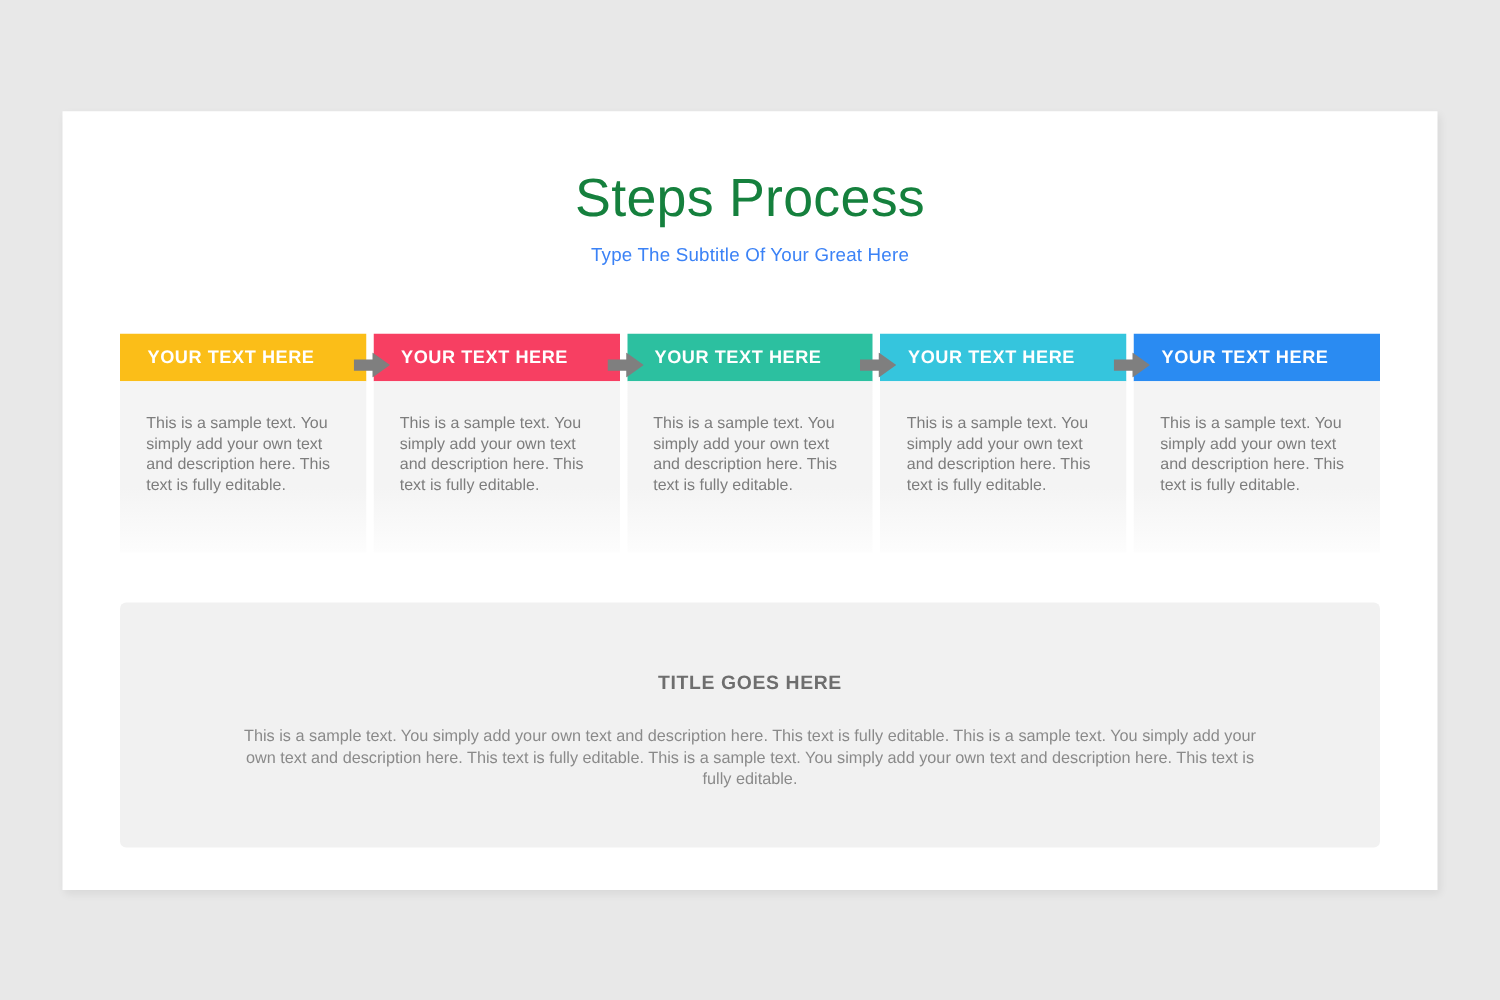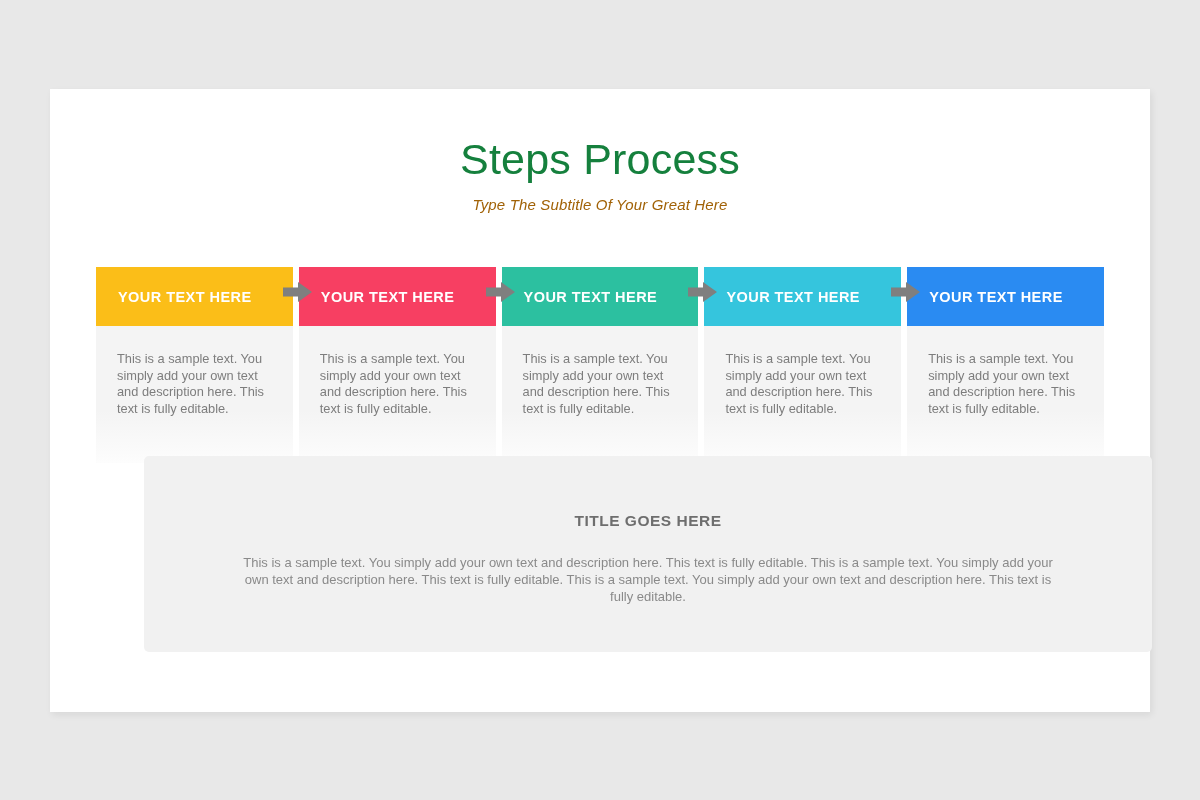--- a/index.html
+++ b/index.html
@@ -42,41 +42,40 @@
     font-weight: 400;
     color: #15803d;
     letter-spacing: 0.2px;
     line-height: 1.05;
   }
   #page-subtitle {
     margin: 0;
     padding-top: 14px;
     font-size: 15px;
     font-weight: 400;
-    color: #a16207;
+    color: #3b82f6;
     letter-spacing: 0.15px;
-    font-style: italic;
   }
 
   
   #steps-row {
     position: absolute;
     left: 46px;
     top: 178px;
     width: 1008px;
     display: flex;
     gap: 6px;
   }
   .step-card {
     position: relative;
     flex: 1 1 0;
     min-width: 0;
   }
   .step-header {
-    height: 59px;
+    height: 38px;
     display: flex;
     align-items: center;
     padding-left: 22px;
     box-sizing: border-box;
   }
   .step-header-label {
     color: #ffffff;
     font-size: 14.5px;
     font-weight: bold;
     letter-spacing: 0.45px;
@@ -103,29 +102,28 @@
     width: 29px;
     height: 20px;
     pointer-events: none;
   }
   .step-arrow svg { display: block; }
 
   
   #bottom-panel {
     position: absolute;
     left: 46px;
-    top: 367px;
+    top: 393px;
     width: 1008px;
     height: 196px;
     background: #f1f1f1;
     border-radius: 5px;
     box-sizing: border-box;
     padding: 0 92px;
     text-align: center;
-    margin-left: 48px;
   }
   #bottom-panel-title {
     margin: 0;
     padding-top: 56px;
     font-size: 15.5px;
     font-weight: bold;
     color: #6e6e6e;
     letter-spacing: 0.5px;
   }
   #bottom-panel-text {

